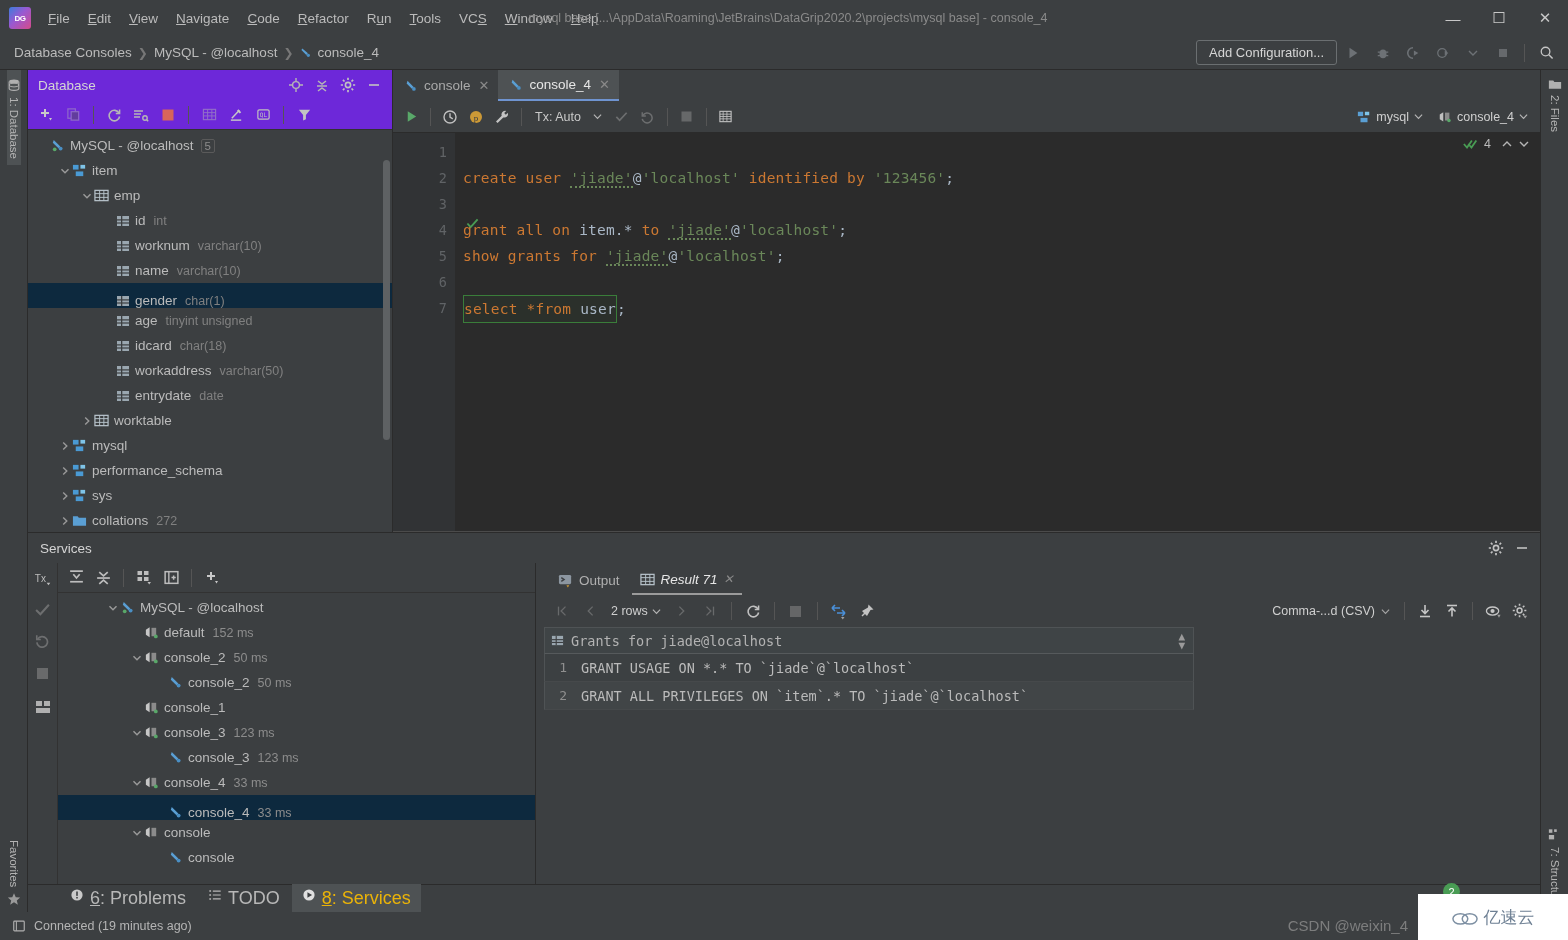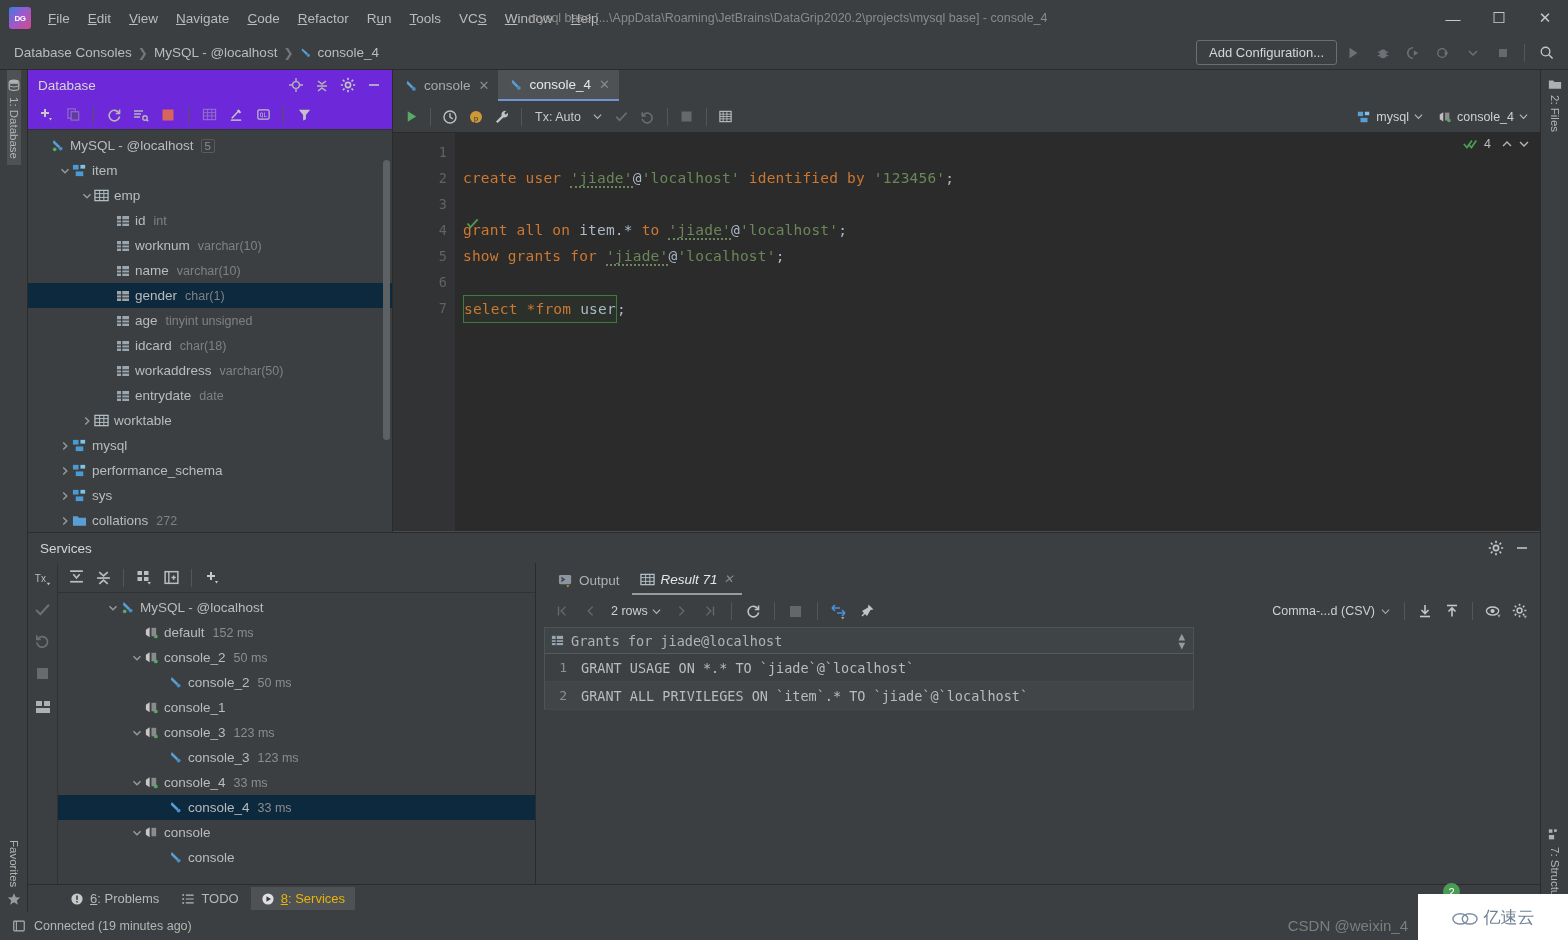--- a/index.html
+++ b/index.html
@@ -98,21 +98,21 @@
     padding: 0 6px; border-bottom: 1px solid #323232;
   }
   .tree {
     flex: 1 1 auto; overflow: hidden; position: relative; padding-top: 3px;
     background: #3c3f41;
   }
   .trow {
     height: 25px; display: flex; align-items: center; font-size: 13.5px; color: #bbbbbb;
     white-space: nowrap; padding-right: 6px;
   }
-  .trow.sel { background: #0d293e; }
+  .trow.sel { background: #0d293e; align-items: flex-end; }
   .arrow { width: 14px; display:flex; align-items:center; justify-content:center; color:#9a9a9a; font-size:9px; }
   .tlabel { margin-left: 5px; }
   .ttype { margin-left: 8px; color: #808080; font-size: 12.5px; }
   .badge-count { margin-left: 7px; color: #8c8c8c; font-size: 11.5px;
                  border:1px solid #5a5a5a; border-radius:2px; padding: 0 3px; }
   .scrollthumb { position:absolute; right:2px; width:7px; background:#5e6163; border-radius:4px; }
 
   
   .editor-col { flex: 1 1 auto; display:flex; flex-direction: column; min-width: 0; background:#2b2b2b; }
   .tabbar { height: 31px; flex:0 0 31px; background: #3c3f41; display: flex; align-items: flex-end; }
@@ -200,21 +200,21 @@
   .grid-row:nth-child(odd) { background: #3c4042; }
   .grid-row:nth-child(even) { background: #414547; }
   .rownum { width: 30px; text-align: right; padding-right: 8px; color: #8f8f8f; font-size: 13px; }
   .cell { padding-left: 6px; }
 
   
   .tool-tabs {
     height: 28px; flex: 0 0 28px; background: #3c3f41; display: flex; align-items: center;
     padding-left: 32px; gap: 2px; border-top: 1px solid #2b2b2b;
   }
-  .ttab { display:flex; align-items:center; gap:6px; padding: 4px 10px; font-size: 13px; color: #b8b8b8; }
+  .ttab { display:flex; align-items:flex-start; gap:6px; padding: 4px 10px; font-size: 18px; color: #b8b8b8; }
   .ttab.active { background: #4e5254; color: #eab308; }
   .ttab u { text-decoration: underline; }
   .statusbar {
     height: 28px; flex: 0 0 28px; background: #3c3f41; display:flex; align-items:center;
     padding: 0 8px 0 12px; font-size: 12.5px; color: #b5b5b5; position: relative;
   }
   .status-right { margin-left: auto; display:flex; align-items:center; gap: 14px; color:#9a9a9a; }
 
   .watermark {
     position: absolute; right: 0; bottom: 0; width: 150px; height: 46px; background: #ffffff;

